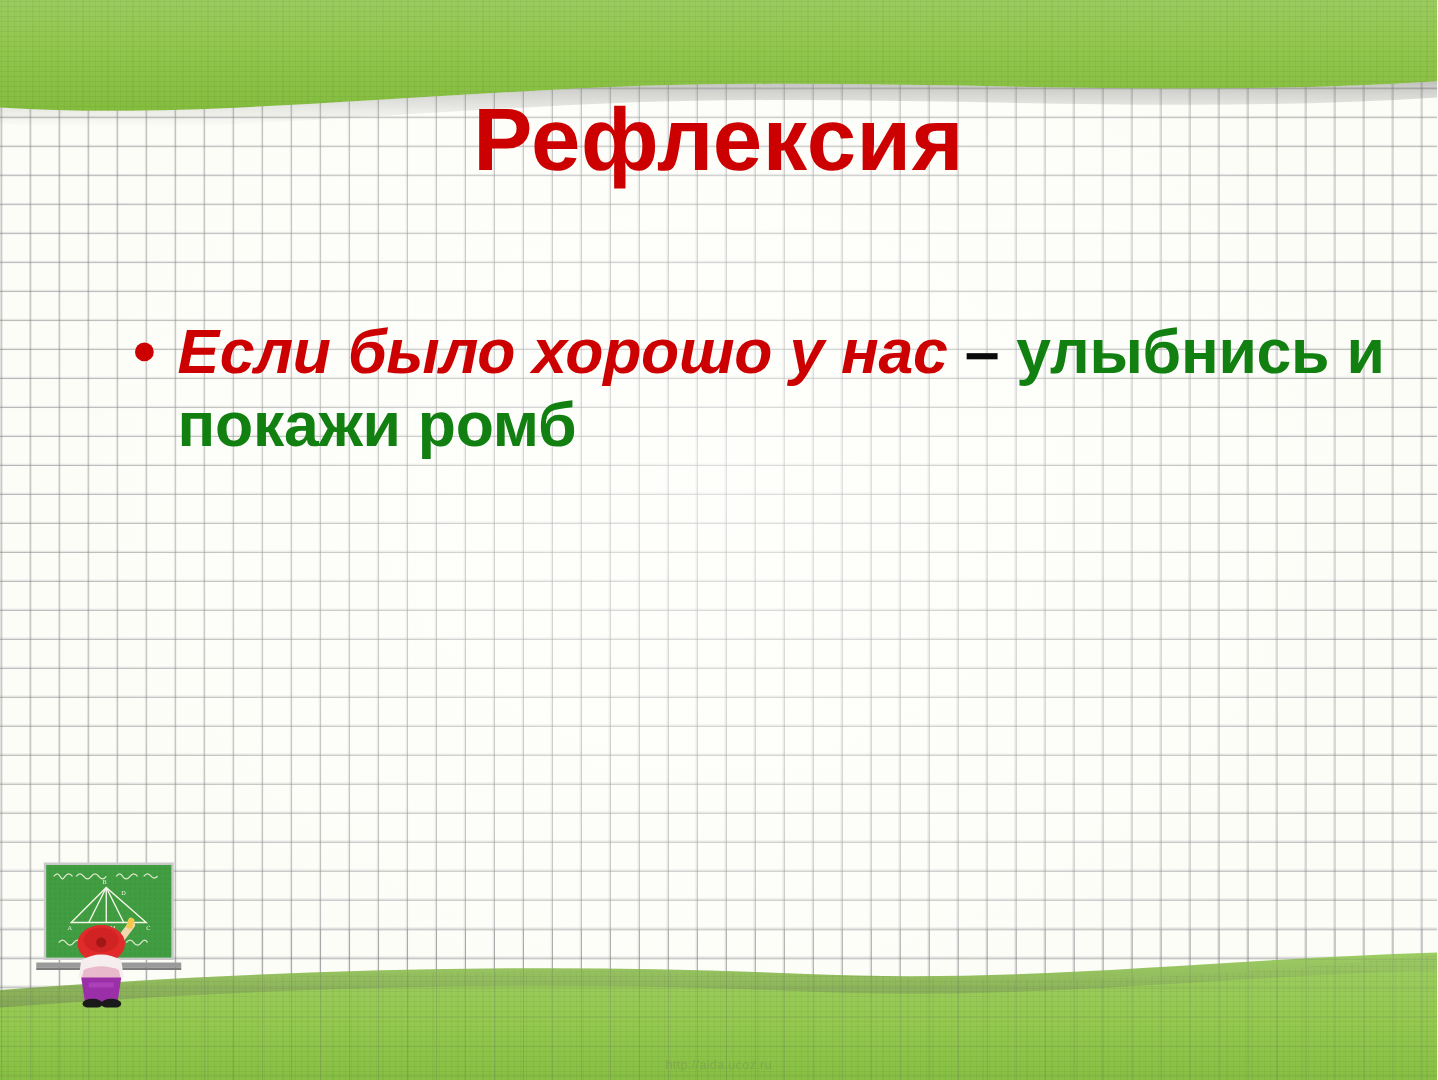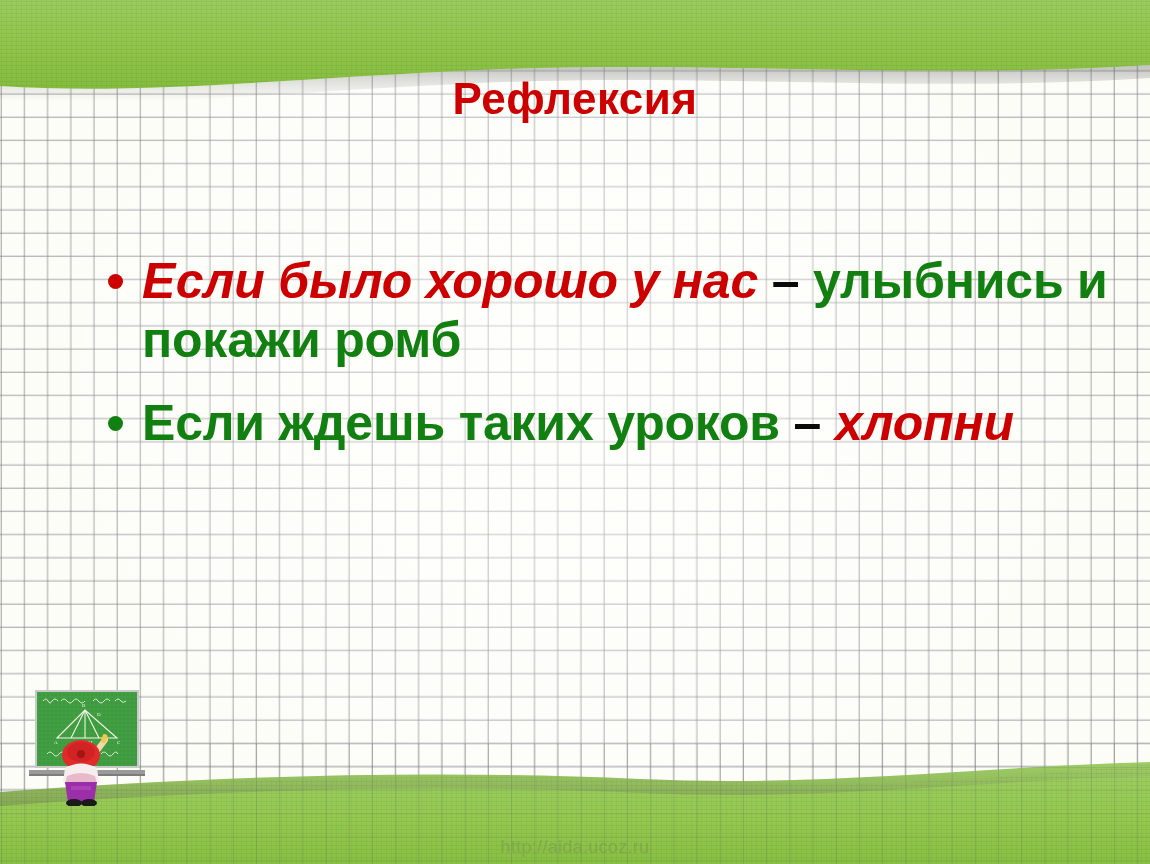--- a/index.html
+++ b/index.html
@@ -98,21 +98,21 @@
   .band-bottom .band-grid-overlay { background-position: 1px -24.4px, 0px -23.4px; }
 
   
   .title {
     position: absolute;
     top: 76px;
     left: 0;
     width: 1150px;
     text-align: center;
     z-index: 6;
-    font-size: 44px;
+    font-size: 71px;
     font-weight: bold;
     letter-spacing: 0.5px;
     color: #CC0000;
     font-family: "Liberation Sans", sans-serif;
     line-height: 1.05;
   }
 
   
   .content {
     position: absolute;
@@ -163,21 +163,21 @@
   .clipart svg { display: block; }
 
   
   .watermark {
     position: absolute;
     left: 0;
     width: 1150px;
     text-align: center;
     bottom: 6px;
     z-index: 8;
-    font-size: 18px;
+    font-size: 10px;
     color: rgba(120,150,80,0.55);
     font-family: "Liberation Sans", sans-serif;
     letter-spacing: 0.3px;
   }
 </style>
 </head>
 <body>
 
 <div class="slide">
 
@@ -237,24 +237,20 @@
   <div class="title">Рефлексия</div>
 
   <div class="content">
 
     <div class="bullet-row">
       <span class="bullet-dot dot-red"></span>
       <div class="bullet-text"><span class="txt-red">Если было хорошо у нас </span><span class="txt-dash">– </span><span class="txt-green">улыбнись и покажи ромб</span></div>
     </div>
 
 
-    <div class="bullet-row">
-      <span class="bullet-dot dot-green"></span>
-      <div class="bullet-text"><span class="txt-green">Если ждешь таких уроков </span><span class="txt-dash">– </span><span class="txt-red">хлопни</span></div>
-    </div>
 
   </div>
 
   <div class="clipart">
     <svg width="128" height="120" viewBox="0 0 128 120" aria-hidden="true">
 
       <rect x="8" y="4" width="104" height="78" fill="#c9c9c9"></rect>
       <rect x="10" y="6" width="100" height="74" fill="#3E9B3E"></rect>
       <rect x="10" y="6" width="100" height="74" fill="url(#boardTex)" opacity="0.35"></rect>
       <defs>

